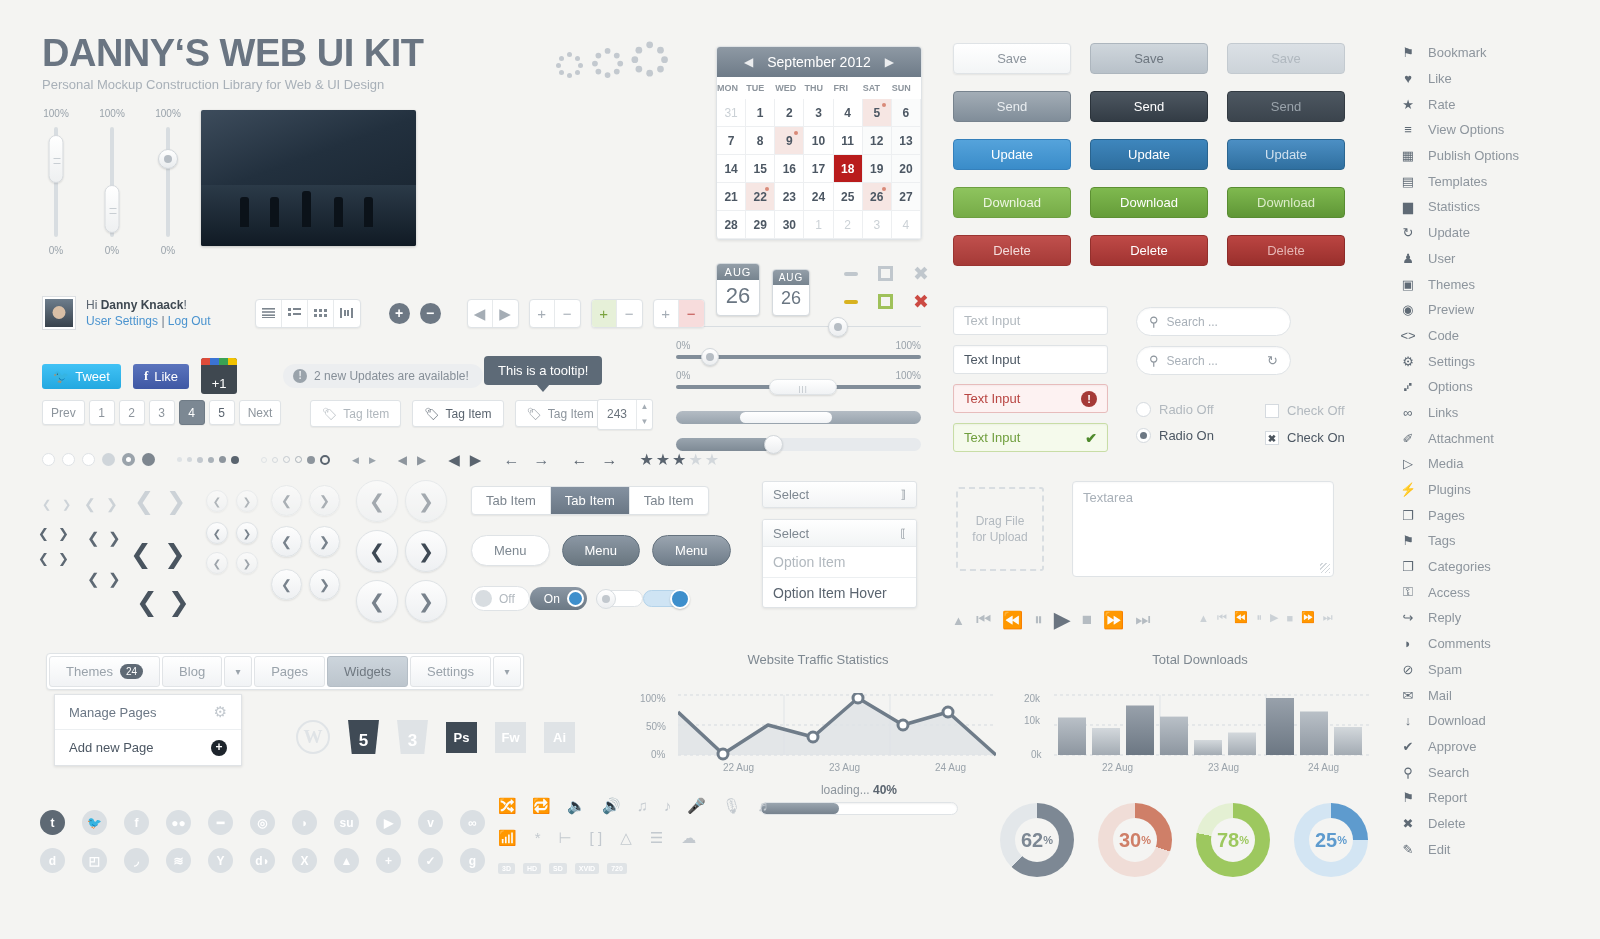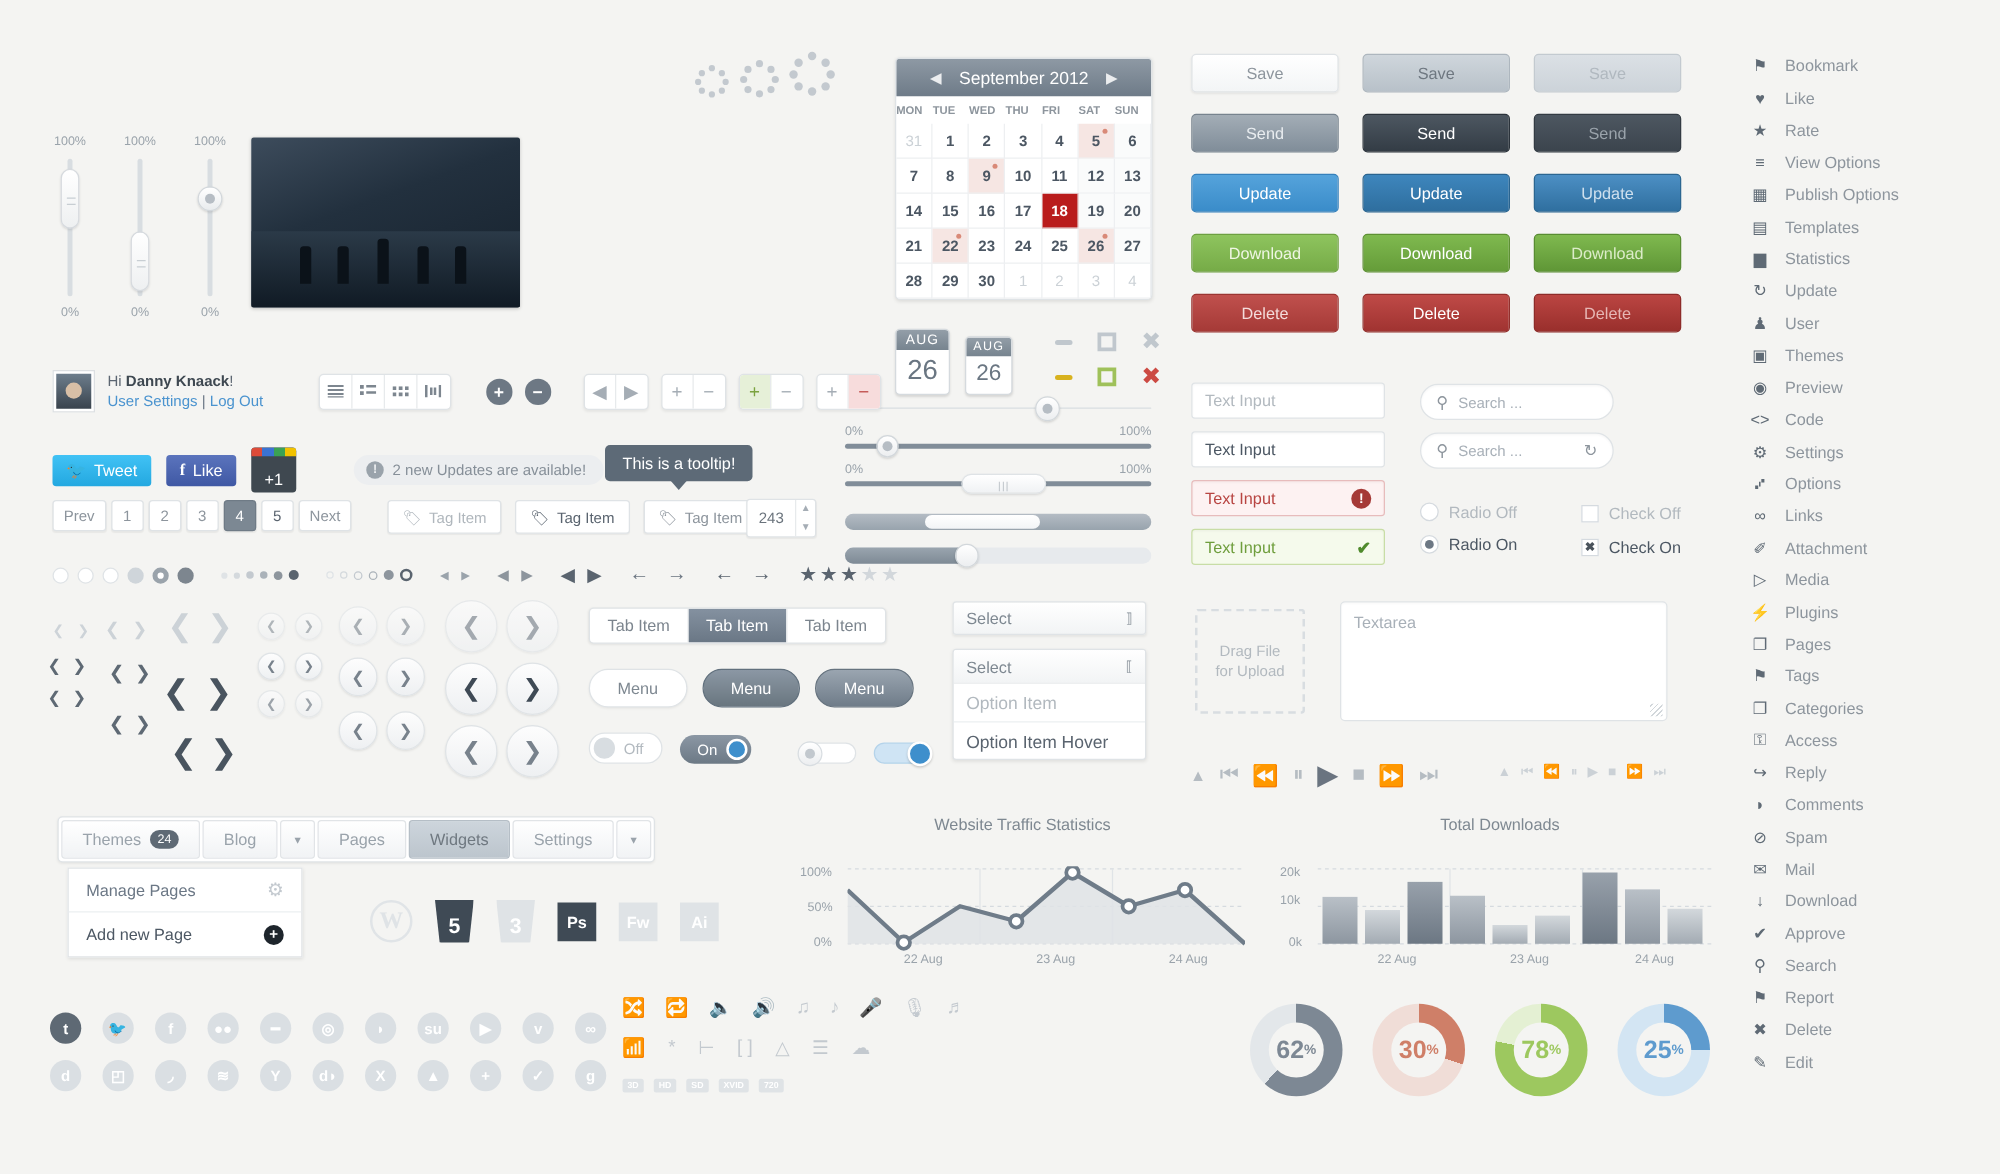--- a/index.html
+++ b/index.html
@@ -286,20 +286,24 @@
   #sidebar { position:absolute; left:1400px; top:40px; width:180px; }
   #sidebar .it { display:flex; align-items:center; gap:12px; height:25.7px; font-size:13px; color:#8d959d; }
   #sidebar .ic { width:16px; text-align:center; color:#5f6a75; font-size:13px; flex:0 0 16px; }
   .media-ctrl { display:flex; align-items:center; gap:11px; font-size:13px; }
 </style>
 </head>
 <body>
 
 <div class="page">
 
+  <div id="header">
+    <div id="title">DANNY‘S WEB UI KIT</div>
+    <div id="subtitle">Personal Mockup Construction Library for Web &amp; UI Design</div>
+  </div>
 
   <div class="spinner" style="left:556px;top:52px;">
     <i style="left:11px;top:0"></i>
       <i style="left:19px;top:4px"></i>
       <i style="left:22px;top:11px"></i>
     <i style="left:19px;top:18px"></i>
       <i style="left:11px;top:21px"></i>
       <i style="left:3px;top:18px"></i>
     <i style="left:0;top:11px"></i>
       <i style="left:3px;top:4px"></i>
@@ -697,21 +701,21 @@
     <div class="t act">Tab Item</div>
     <div class="t">Tab Item</div>
   </div>
 
   <div style="position:absolute;left:471px;top:535px;display:flex;gap:12px;">
     <div class="menubtn l">Menu</div>
     <div class="menubtn d">Menu</div>
     <div class="menubtn d2">Menu</div>
   </div>
 
-  <div style="position:absolute;left:471px;top:586px;display:flex;gap:14px;align-items:flex-end;">
+  <div style="position:absolute;left:471px;top:586px;display:flex;align-items:center;">
     <div class="toggle off">
         <span class="tk"></span>
         <span>Off</span>
       </div>
     <div class="toggle on">
         <span>On</span>
         <span class="tk blue"></span>
       </div>
     <div style="width:10px"></div>
     <div class="switch off">
@@ -936,20 +940,28 @@
         <rect x="212" y="5" width="28" height="57" fill="url(#g3)"></rect>
         <rect x="246" y="18.5" width="28" height="43.5" fill="url(#g1)"></rect>
         <rect x="280" y="34" width="28" height="28" fill="url(#g2)"></rect>
       </svg>
       <span class="axl" style="position:absolute;left:80px;top:87px;">22 Aug</span>
       <span class="axl" style="position:absolute;left:186px;top:87px;">23 Aug</span>
       <span class="axl" style="position:absolute;left:286px;top:87px;">24 Aug</span>
     </div>
   </div>
 
+  <div style="position:absolute;left:760px;top:783px;width:198px;">
+    <div class="ptext">
+      <span>loading... </span><b>40%</b>
+    </div>
+    <div class="prog" style="margin-top:5px;">
+        <div class="f" style="width:40%"></div>
+      </div>
+  </div>
 
   <div style="position:absolute;left:1000px;top:803px;display:flex;gap:24px;">
       <div class="donut" style="background: conic-gradient(rgb(125, 136, 148) 0%, rgb(125, 136, 148) 62%, rgb(227, 231, 234) 62%, rgb(227, 231, 234) 100%);">
         <div class="hole" style="color: rgb(125, 136, 148);">
           <span>62</span>
           <sub>%</sub>
         </div>
       </div>
       <div class="donut" style="background: conic-gradient(rgb(207, 127, 104) 0%, rgb(207, 127, 104) 30%, rgb(240, 221, 215) 30%, rgb(240, 221, 215) 100%);">
         <div class="hole" style="color: rgb(207, 127, 104);">

